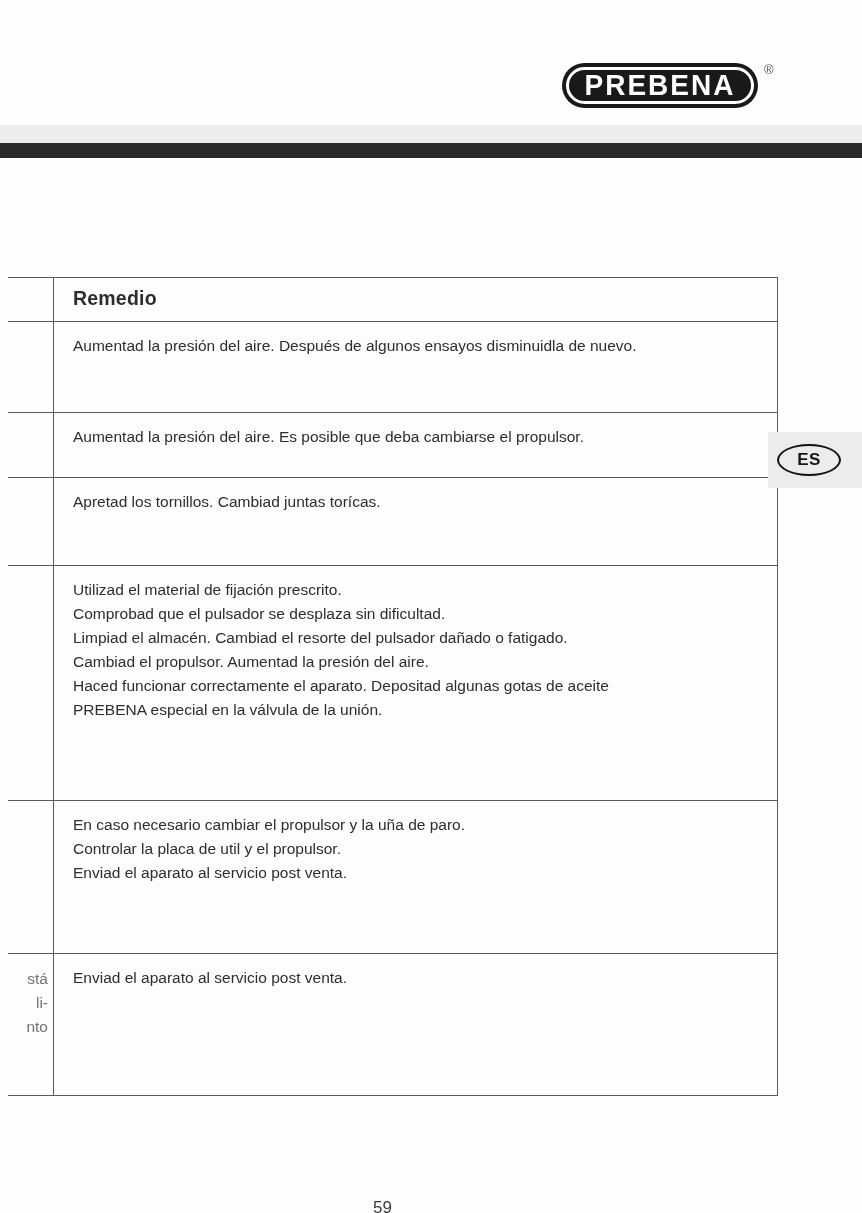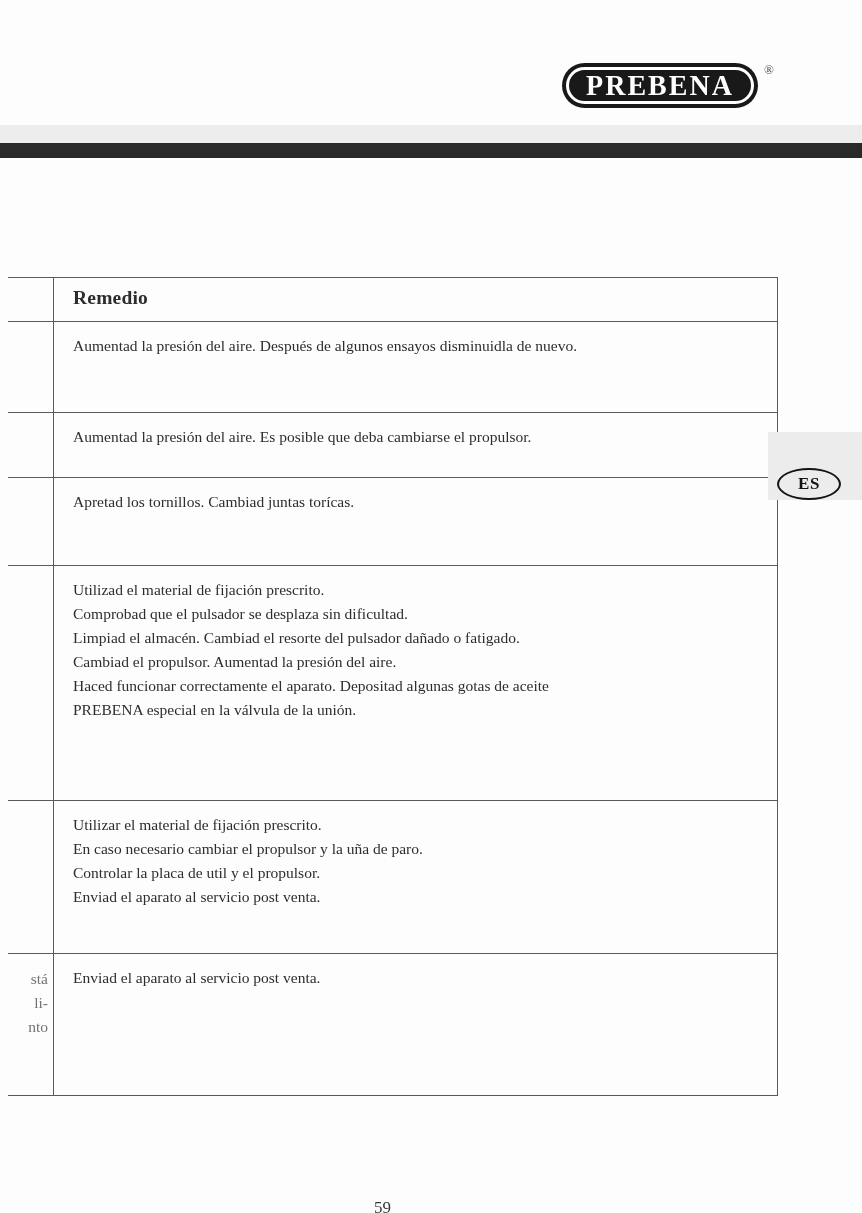--- a/index.html
+++ b/index.html
@@ -2,21 +2,21 @@
 <html><head>
 <meta charset="utf-8">
 <style>
   html,body{margin:0;padding:0;background:#e9e9e9;}
   .page{
     position:relative;
     width:862px;height:1213px;
     background:#fdfdfd;
     margin:0 auto;
     overflow:hidden;
-    font-family:Liberation Serif, serif;
+    font-family:Liberation Sans, sans-serif;
     color:#2d2d2d;
   }
   
   .logo{
     position:absolute;left:562px;top:63px;
     width:196px;height:45px;
     background:#191919;
     border-radius:26px;
     box-sizing:border-box;
     padding:4px;
@@ -65,23 +65,23 @@
     padding:12px 18px 0 19px;
   }
   .cell-header{
     font-size:19.5px;font-weight:bold;
     padding-top:8px;
     letter-spacing:0.2px;
   }
   
   .lang-tab{
     position:absolute;left:768px;top:432px;
-    width:94px;height:68px;
+    width:94px;height:56px;
     background:#ececec;
-    display:flex;align-items:flex-end;
+    display:flex;align-items:center;
   }
   .lang-oval{
     margin-left:9px;
     width:60px;height:28px;
     border:2.5px solid #141414;
     border-radius:50%;
     background:#ececec;
     display:flex;align-items:center;justify-content:center;
   }
   .lang-label{font-size:17px;font-weight:bold;color:#141414;letter-spacing:0.5px;}
@@ -143,21 +143,20 @@
         <div>Limpiad el almacén. Cambiad el resorte del pulsador dañado o fatigado.</div>
         <div>Cambiad el propulsor. Aumentad la presión del aire.</div>
         <div>Haced funcionar correctamente el aparato. Depositad algunas gotas de aceite</div>
         <div>PREBENA especial en la válvula de la unión.</div>
       </div>
     </div>
 
     <div class="trow" style="height:153px;">
       <div class="cell-stub"></div>
       <div class="cell-main">
-        <div>Utilizar el material de fijación prescrito.</div>
         <div>En caso necesario cambiar el propulsor y la uña de paro.</div>
         <div>Controlar la placa de util y el propulsor.</div>
         <div>Enviad el aparato al servicio post venta.</div>
       </div>
     </div>
 
     <div class="trow" style="height:142px;">
       <div class="cell-stub">
         <div>stá</div>
         <div>li-</div>

